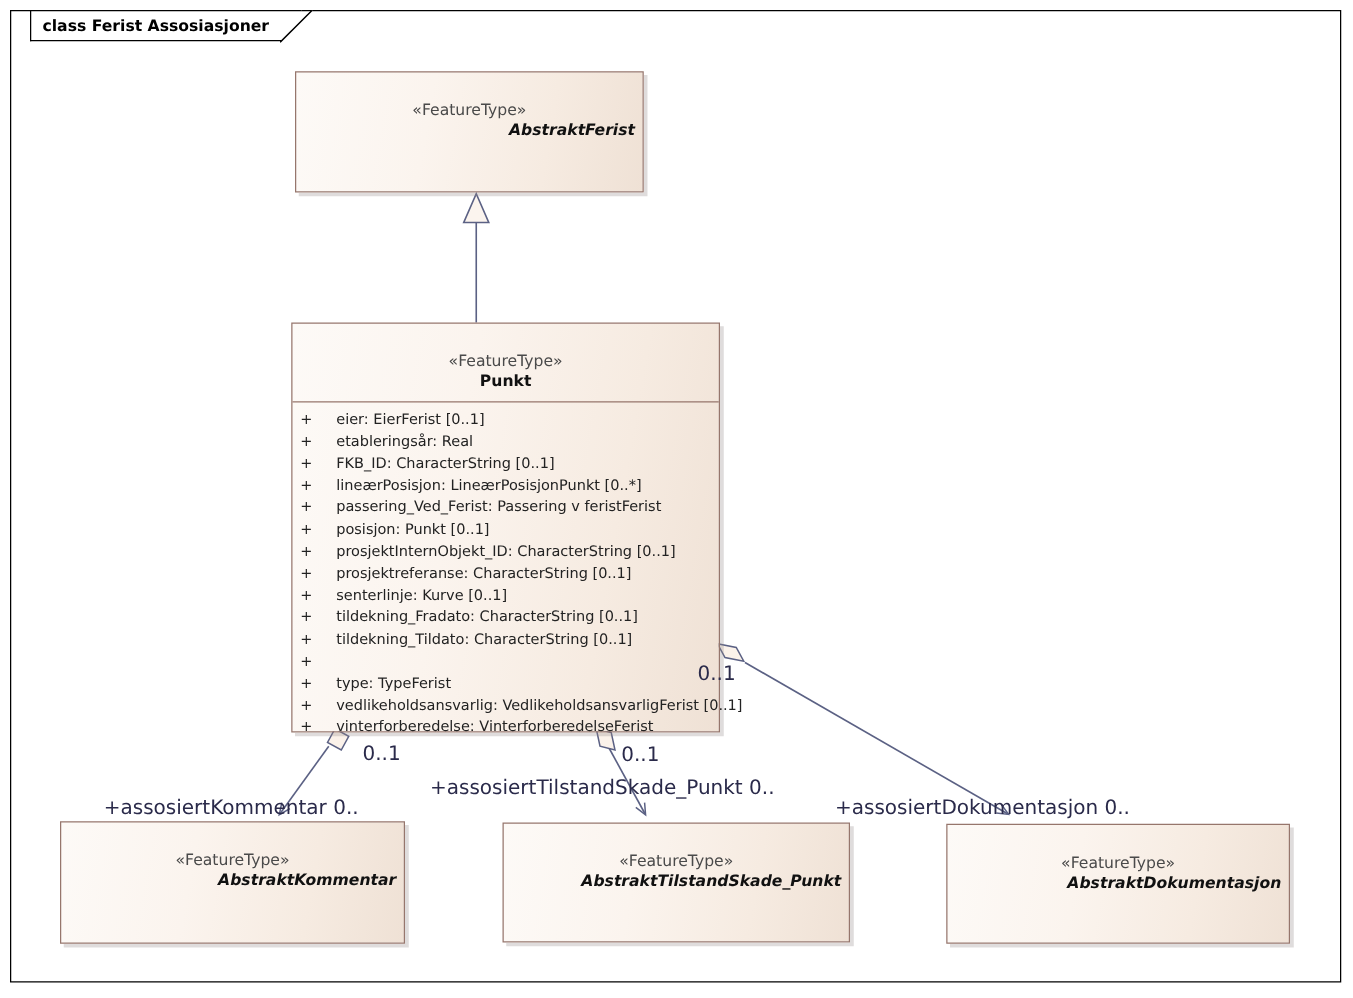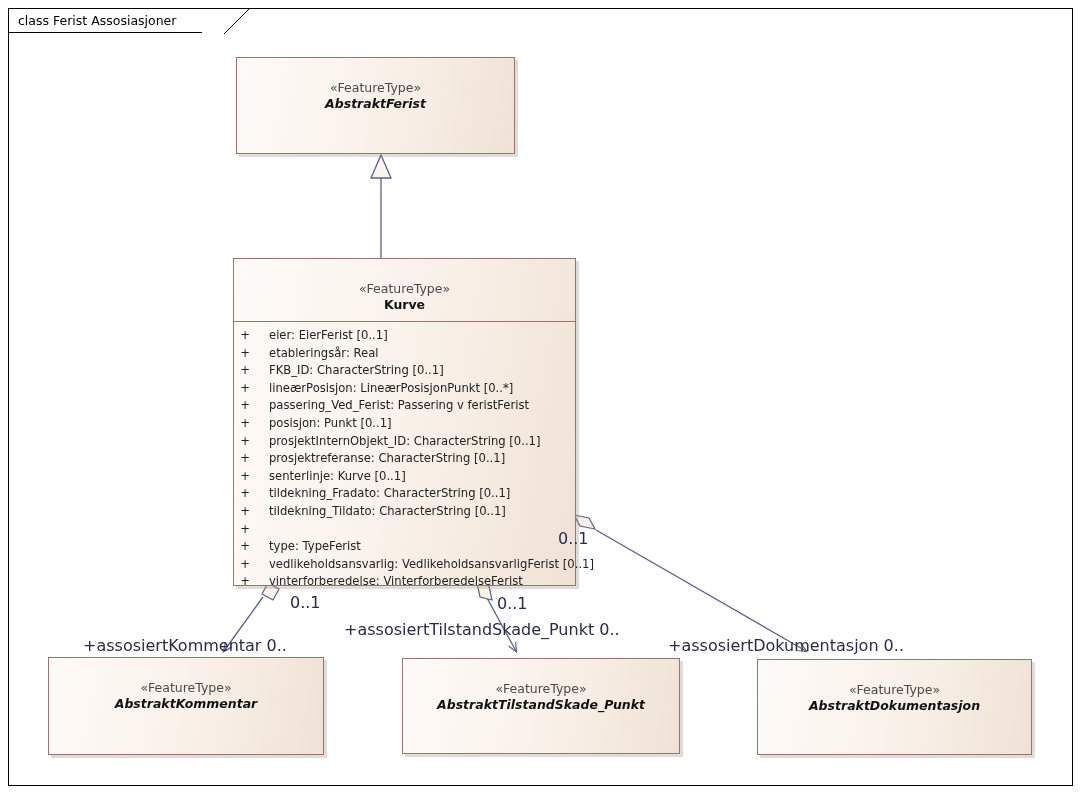--- a/index.html
+++ b/index.html
@@ -8,46 +8,46 @@
     width:1082px;height:798px;position:relative;overflow:hidden;
   }
   #stage{position:absolute;left:0;top:0;width:1082px;height:798px;}
 
   
   .frame{
     position:absolute;left:8px;top:8px;width:1065px;height:778px;
     border:1px solid #000;box-sizing:border-box;background:#fff;
   }
   .frame-tab{
-    position:absolute;left:8px;top:8px;height:25px;
+    position:absolute;left:24px;top:8px;height:25px;
     box-sizing:border-box;background:#fff;
     border:1px solid #000;border-right:none;border-bottom:1px solid #000;
     padding:0 26px 0 9px;display:flex;align-items:center;
-    font-size:12.5px;font-weight:normal;color:#000;white-space:nowrap;
+    font-size:12.5px;font-weight:bold;color:#000;white-space:nowrap;
     z-index:6;
   }
   .frame-tab-slant{
     position:absolute;top:8px;width:26px;height:26px;z-index:7;
   }
 
   
   .cls{
     position:absolute;box-sizing:border-box;
     border:1px solid #96766c;
     background:linear-gradient(100deg,#fdfaf7 0%,#fbf4ee 38%,#f6ebe1 72%,#efe1d5 100%);
     box-shadow:3px 3px 0 0 rgba(150,140,140,.30);
     z-index:3;
   }
   .cls-head{
     text-align:center;padding:22px 6px 8px 6px;
     line-height:1.28;
   }
   .stereo{font-size:12.5px;color:#4a4a4a;display:block;}
   .cname{font-size:12.5px;font-weight:bold;color:#111;display:block;}
-  .cname.abstract{font-style:italic;}
+  .cname.abstract{font-style:italic;text-align:right;}
   .cls-sep{height:1px;background:#96766c;}
   .attrs{padding:5px 0 7px 0;}
   .attr{
     display:flex;font-size:11.6px;color:#222;line-height:17.6px;
     height:17.6px;white-space:nowrap;
   }
   .attr .vis{width:22px;text-align:center;flex:none;color:#222;}
   .attr .sig{padding-left:2px;margin-left:11px;}
 
   
@@ -113,21 +113,21 @@
   <div class="cls" style="left:236px;top:57px;width:279px;height:97px;">
     <div class="cls-head">
       <span class="stereo">«FeatureType»</span>
       <span class="cname abstract">AbstraktFerist</span>
     </div>
   </div>
 
   <div class="cls" style="left:233px;top:258px;width:343px;height:328px;">
     <div class="cls-head">
       <span class="stereo">«FeatureType»</span>
-      <span class="cname">Kurve</span>
+      <span class="cname">Punkt</span>
     </div>
     <div class="cls-sep"></div>
     <div class="attrs" id="ferist-attrs">
         <div class="attr">
           <span class="vis">+</span>
           <span class="sig">eier: EierFerist [0..1]</span>
         </div>
         <div class="attr">
           <span class="vis">+</span>
           <span class="sig">etableringsår: Real</span>

